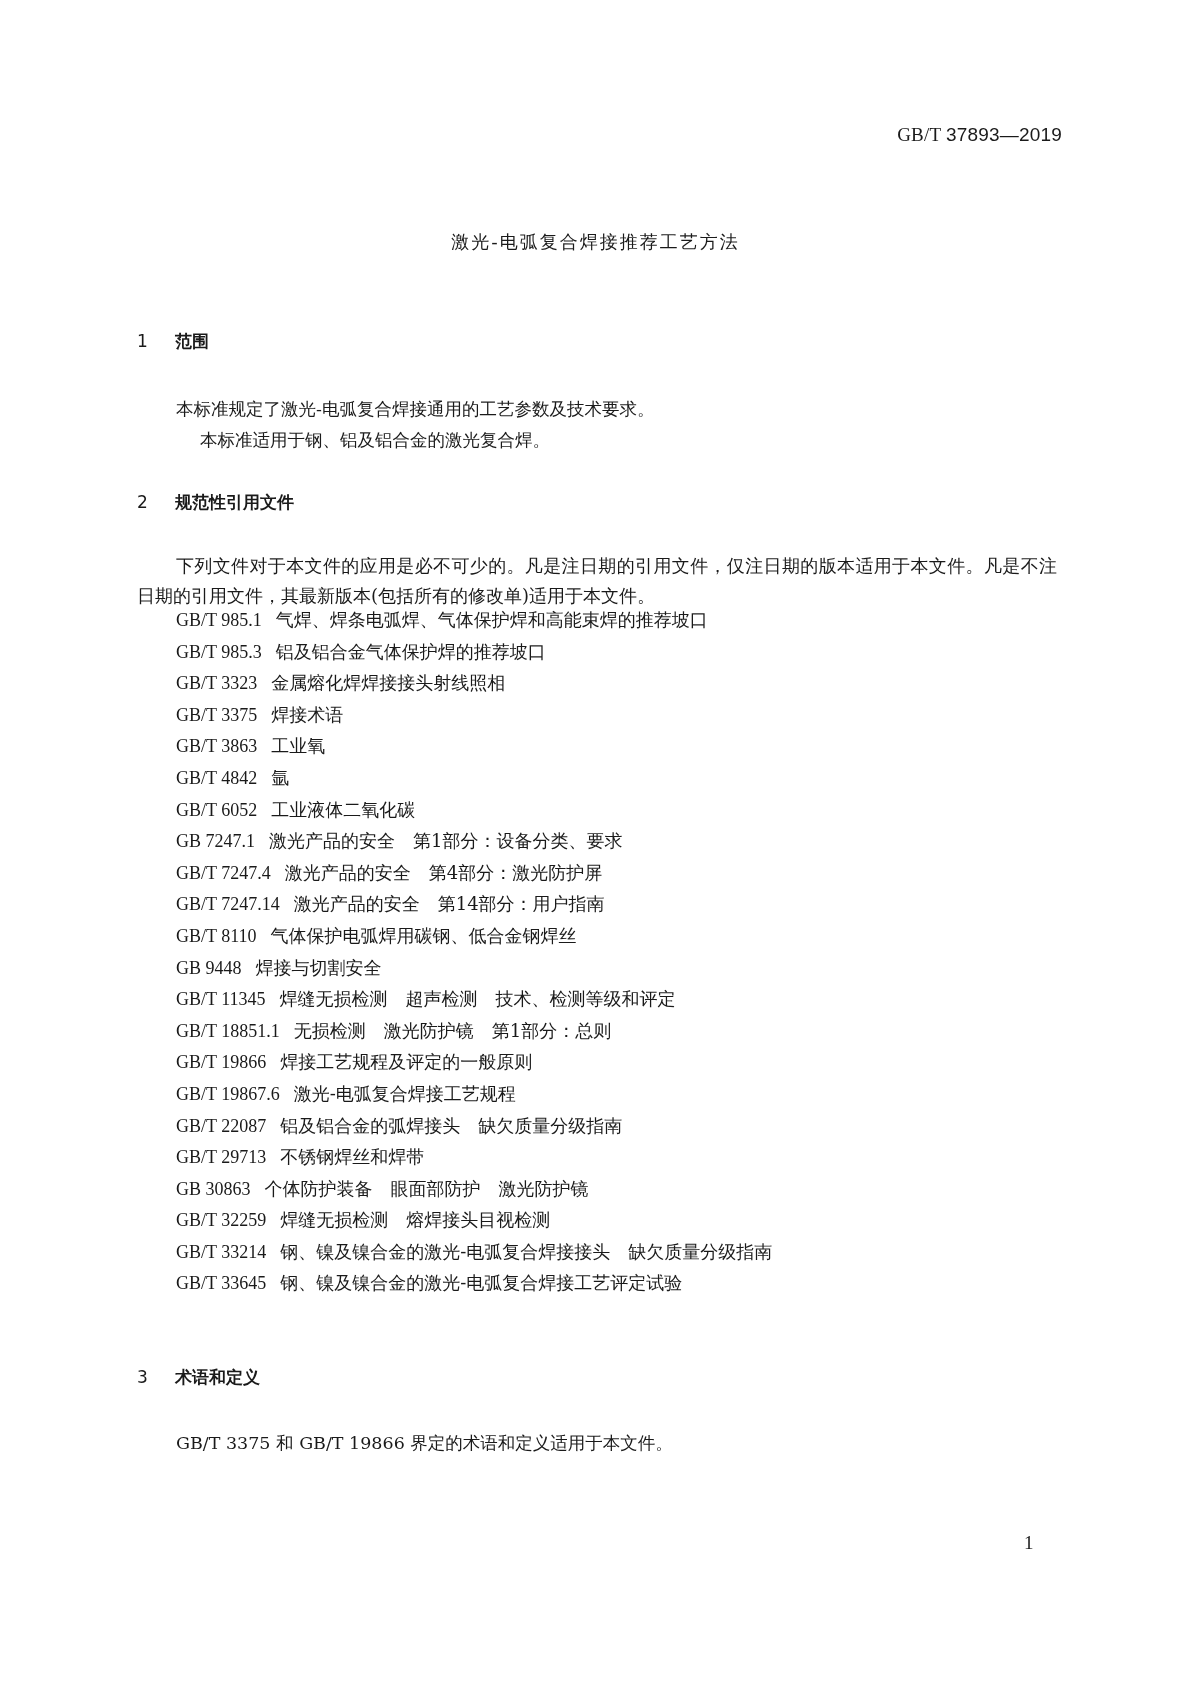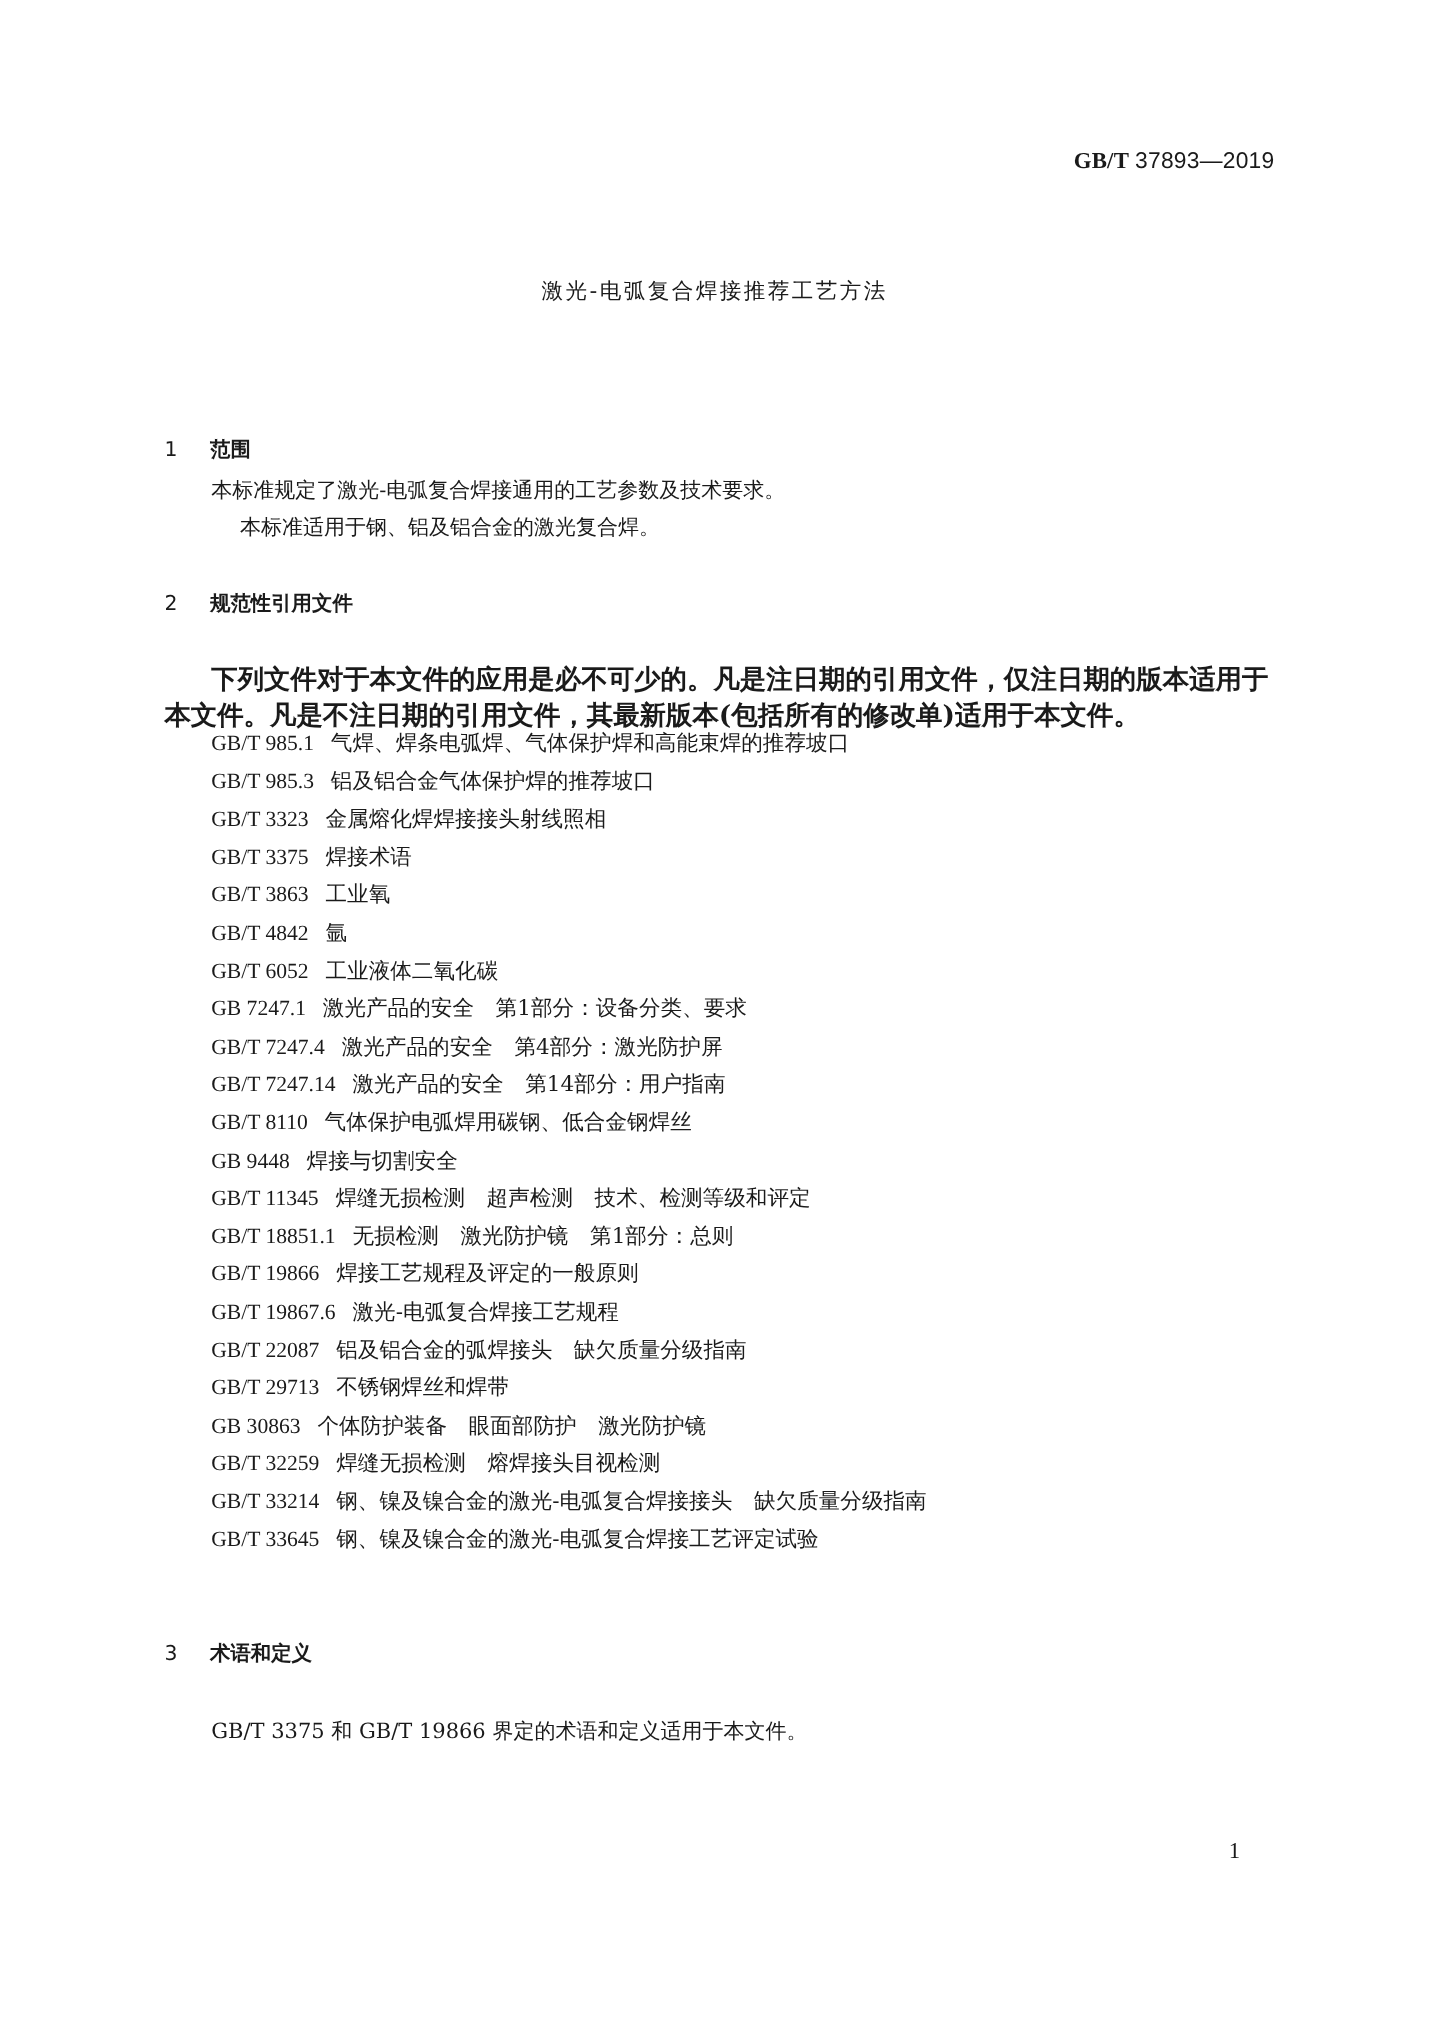--- a/index.html
+++ b/index.html
@@ -7,41 +7,40 @@
     width: 1191px; height: 1684px; position: relative; overflow: hidden;
     color: #1a1a1a;
     font-family: "DejaVu Serif", "Liberation Serif", serif;
   }
   .abs { position: absolute; white-space: nowrap; }
   .std-code {
     right: 129px; top: 124px;
     font-size: 19px; letter-spacing: 0.2px;
     font-family: "Liberation Serif", "DejaVu Serif", serif;
   }
-  .std-code .b { font-weight: bold; }
+  .std-code .b { font-weight: normal; }
   .std-code .n { font-family: "Liberation Sans", "DejaVu Sans", sans-serif; }
   .title {
     left: 0; width: 1191px; top: 230px; text-align: center;
     font-family: "DejaVu Sans", "Liberation Sans", sans-serif;
     font-size: 18px; letter-spacing: 2px; font-weight: 500;
   }
   .heading {
     left: 137px;
     font-family: "DejaVu Sans", "Liberation Sans", sans-serif;
     font-size: 17px; font-weight: bold;
   }
   .heading .num { display: inline-block; width: 38px; font-weight: normal; }
   .para {
     left: 176px; font-size: 17.5px; line-height: 30px;
   }
   .para-wrap {
     left: 137px; width: 920px; white-space: normal;
-    font-size: 22px; line-height: 30px; text-indent: 39px;
+    font-size: 18px; line-height: 30px; text-indent: 39px;
     text-align: justify;
-    font-weight: bold;
   }
   .ref-list { left: 176px; top: 604px; }
   .ref-item {
     height: 31.6px; line-height: 31.6px; font-size: 18px; white-space: nowrap;
   }
   .ref-item .code {
     font-family: "Liberation Serif", "DejaVu Serif", serif;
     margin-right: 14px;
   }
   .page-num {
@@ -52,21 +51,21 @@
 </head>
 <body>
 
 <div class="abs std-code">
   <span class="b">GB/T</span>
   <span class="n">37893—2019</span>
 </div>
 
 <div class="abs title">激光-电弧复合焊接推荐工艺方法</div>
 
-<div class="abs heading" style="top:330px;margin-top:33px;">
+<div class="abs heading" style="top:330px;">
   <span class="num">1</span><span>范围</span>
 </div>
 <div class="abs para" style="top:394px;">本标准规定了激光-电弧复合焊接通用的工艺参数及技术要求。</div>
 <div class="abs para" style="top:425px;margin-left:24px;">本标准适用于钢、铝及铝合金的激光复合焊。</div>
 
 <div class="abs heading" style="top:491px;">
   <span class="num">2</span><span>规范性引用文件</span>
 </div>
 <div class="abs para-wrap" style="top:551px;">下列文件对于本文件的应用是必不可少的。凡是注日期的引用文件，仅注日期的版本适用于本文件。凡是不注日期的引用文件，其最新版本(包括所有的修改单)适用于本文件。</div>
 

